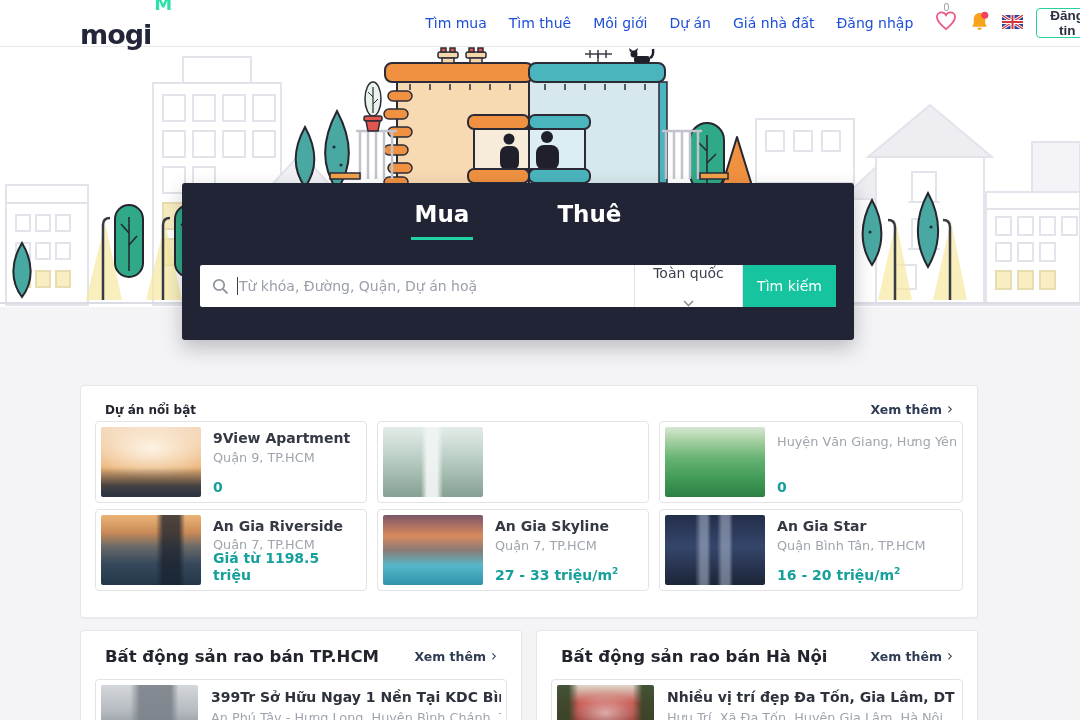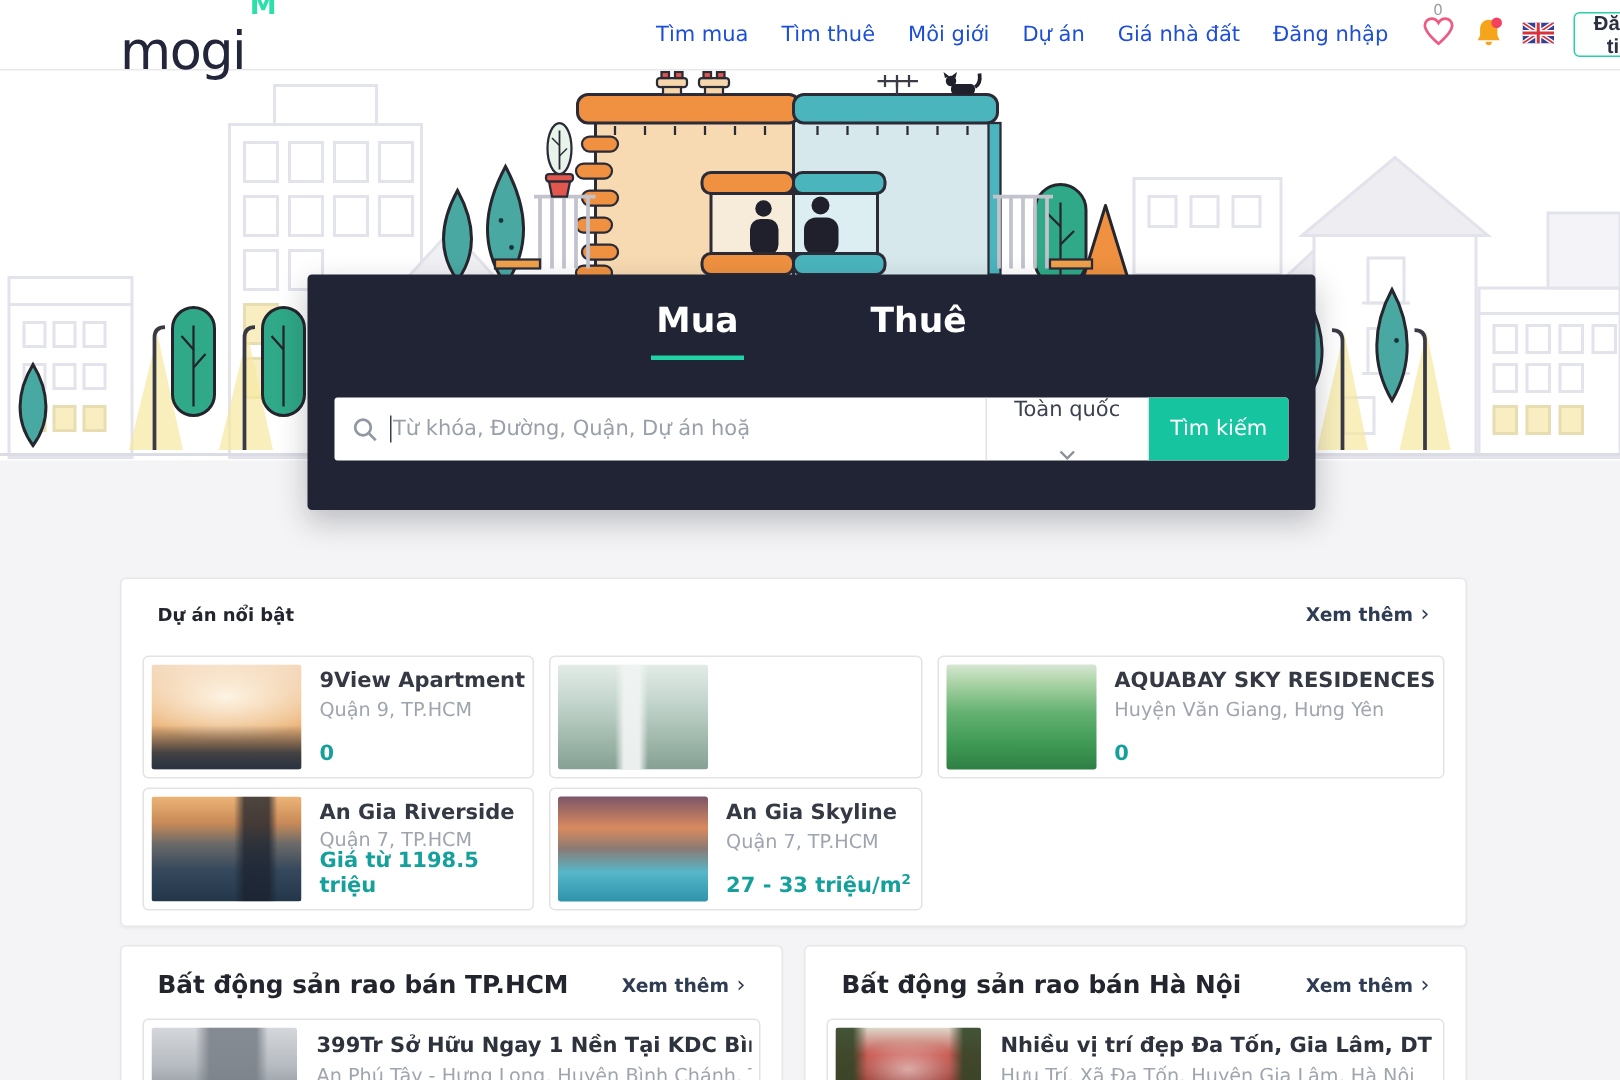--- a/index.html
+++ b/index.html
@@ -3,36 +3,36 @@
 <meta charset="utf-8">
 <style>
   * { margin:0; padding:0; box-sizing:border-box; }
   html,body { width:1080px; height:720px; overflow:hidden; background:#fff;
     font-family:"DejaVu Sans","Liberation Sans",sans-serif; }
 
   
   .header { position:absolute; top:0; left:0; width:1080px; height:47px; background:#fff;
     border-bottom:1px solid #e9e9ec; display:flex; align-items:center; z-index:20; }
   .logo { display:flex; align-items:flex-start; margin-left:80px; cursor:pointer; }
-  .logo-text { font-size:35px; font-weight:400; letter-spacing:-1px; color:#23263a; line-height:44px;margin-top:24px; }
+  .logo-text { font-size:27px; font-weight:700; letter-spacing:-1px; color:#23263a; line-height:44px;margin-top:24px; }
   .logo-mark { font-size:18px; font-weight:900; color:#2ce0a9; margin-left:3px; margin-top:4px; }
   .nav { display:flex; align-items:center; gap:6px; margin-left:245px; }
   .nav-item { font-size:14px; color:#1d4ed8; padding:6px 8px; cursor:pointer; white-space:nowrap; }
   .hdr-right { display:flex; align-items:center; gap:13px; margin-left:8px; }
   .fav-wrap { position:relative; cursor:pointer; margin-left:6px; }
   .fav-badge { position:absolute; top:-9px; left:8px; font-size:10px; color:#9aa0a8; }
   .post-btn { height:30px; padding:0 13px; border:1px solid #2ad0a2; border-radius:4px; background:#fdfffe;
     color:#2c3040; font-size:13.5px; font-weight:600; display:flex; align-items:center; cursor:pointer; }
 
   
   .hero { position:absolute; top:47px; left:0; width:1080px; height:260px; background:#fff; z-index:1; }
   .main-bg { position:absolute; top:307px; left:0; width:1080px; height:413px; background:#f4f4f6; z-index:2; }
 
   
-  .panel { position:absolute; top:183px; left:205px; width:672px; height:157px; background:#212434;
+  .panel { position:absolute; top:183px; left:182px; width:672px; height:157px; background:#212434;
     z-index:10; border-radius:3px; box-shadow:0 8px 20px rgba(20,22,35,.25); }
   .tabs { display:flex; justify-content:center; gap:80px; padding-top:18px; }
   .tab { font-size:23px; font-weight:700; color:#fff; padding:0 4px 10px; cursor:pointer; }
   .tab--active { border-bottom:3px solid #1fd3a4; }
   .search-row { position:absolute; left:18px; right:18px; top:82px; height:42px; background:#fff;
     border-radius:2px; display:flex; align-items:stretch; overflow:hidden; }
   .kw { flex:1; display:flex; align-items:center; padding:0 10px 0 12px; min-width:0; }
   .kw svg { flex-shrink:0; margin-right:8px; }
   .caret { width:1px; height:18px; background:#3a3f4c; margin-right:1px; }
   .kw input { border:none; outline:none; width:100%; font-size:14px; color:#333;
@@ -49,21 +49,21 @@
   
   .box { background:#fff; border:1px solid #e7e7ea; border-radius:4px;
     box-shadow:0 1px 2px rgba(0,0,0,.04); z-index:5; }
   .featured { position:absolute; top:385px; left:80px; width:898px; height:233px; padding:14px; }
   .sec-head { display:flex; align-items:center; justify-content:space-between; padding:2px 10px 0; }
   .sec-title { font-size:12px; font-weight:700; color:#23252e; }
   .sec-title--sm { font-size:16.5px;text-align:center; }
   .see-more { font-size:12.5px; font-weight:600; color:#2f3d54; cursor:pointer; display:flex;
     align-items:center; gap:5px; }
   .see-more .arr { font-size:15px; line-height:1; font-weight:400; }
-  .grid { display:grid; grid-template-columns:repeat(3,1fr); gap:6px 10px; margin-top:20px; }
+  .grid { display:grid; grid-template-columns:repeat(3,1fr); gap:6px 10px; margin-top:4px; }
   .pcard { display:flex; gap:12px; border:1px solid #e3e3e6; border-radius:4px; padding:5px;
     background:#fff; cursor:pointer; height:82px; }
   .pimg { width:100px; height:70px; border-radius:2px; flex-shrink:0; }
   .ptxt { display:flex; flex-direction:column; min-width:0; padding-top:3px; }
   .pname { font-size:14px; font-weight:700; color:#343944; white-space:nowrap; overflow:hidden; }
   .ploc { font-size:12.8px; color:#9fa5ae; margin-top:4px; white-space:nowrap; overflow:hidden; }
   .pprice { font-size:14px; font-weight:700; color:#16a09b; margin-top:auto; padding-bottom:2px; }
   .pprice sup { font-size:9px; }
 
   
@@ -384,41 +384,48 @@
         <div class="ploc">Quận 9, TP.HCM</div>
         <div class="pprice"><span>0</span><sup></sup></div>
       </div>
     </div>
     <div class="pcard">
       <div class="pimg img1"></div>
     </div>
     <div class="pcard">
       <div class="pimg img2"></div>
       <div class="ptxt">
-        <div class="pname">AQUABAY SKY RESIDENCES</div>
         <div class="ploc">Huyện Văn Giang, Hưng Yên</div>
         <div class="pprice"><span>0</span><sup></sup></div>
       </div>
     </div>
     <div class="pcard">
       <div class="pimg img3"></div>
       <div class="ptxt">
         <div class="pname">An Gia Riverside</div>
         <div class="ploc">Quận 7, TP.HCM</div>
         <div class="pprice"><span>Giá từ 1198.5 triệu</span><sup></sup></div>
       </div>
     </div>
     <div class="pcard">
       <div class="pimg img4"></div>
       <div class="ptxt">
         <div class="pname">An Gia Skyline</div>
         <div class="ploc">Quận 7, TP.HCM</div>
         <div class="pprice"><span>27 - 33 triệu/m</span><sup>2</sup></div>
       </div>
     </div>
+    <div class="pcard">
+      <div class="pimg img5"></div>
+      <div class="ptxt">
+        <div class="pname">An Gia Star</div>
+        <div class="ploc">Quận Bình Tân, TP.HCM</div>
+        <div class="pprice"><span>16 - 20 triệu/m</span><sup>2</sup></div>
+      </div>
+    </div>
   </div>
 </div>
 
 <div class="box lbox lbox--left">
   <div class="sec-head">
     <div class="sec-title sec-title--sm">Bất động sản rao bán TP.HCM</div>
     <div class="see-more">
       <span>Xem thêm</span>
       <span class="arr">›</span>
     </div>

